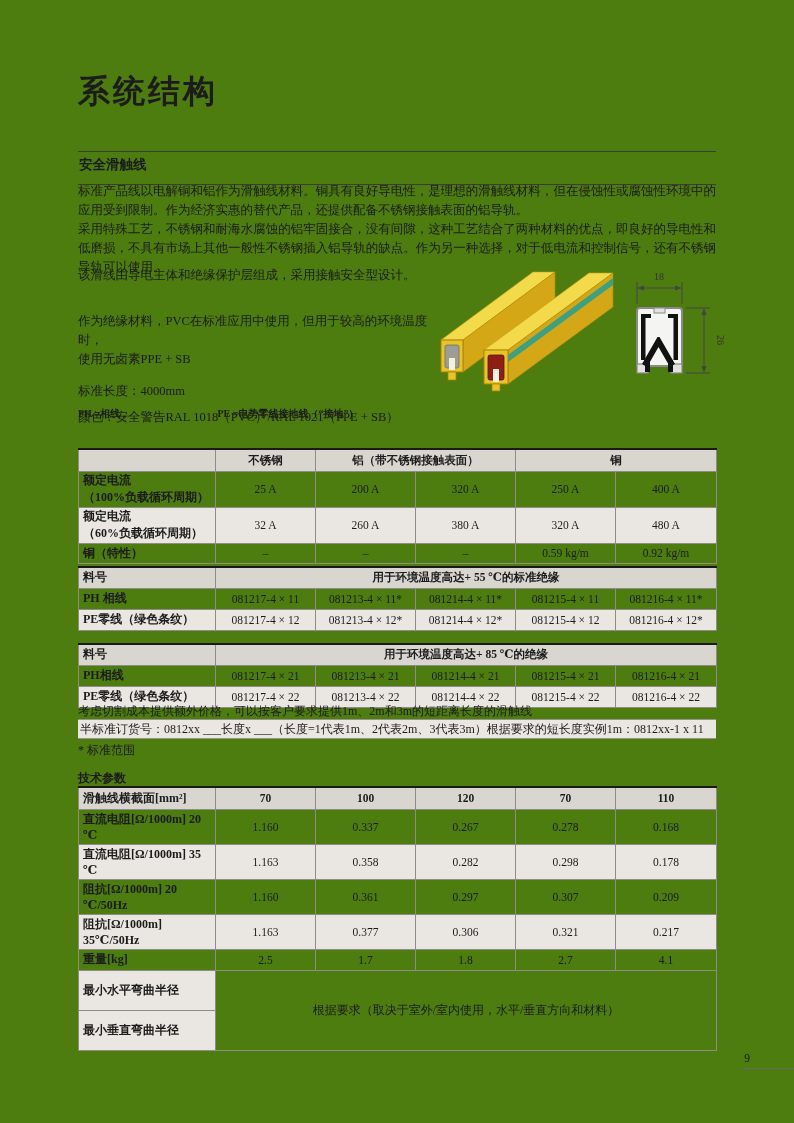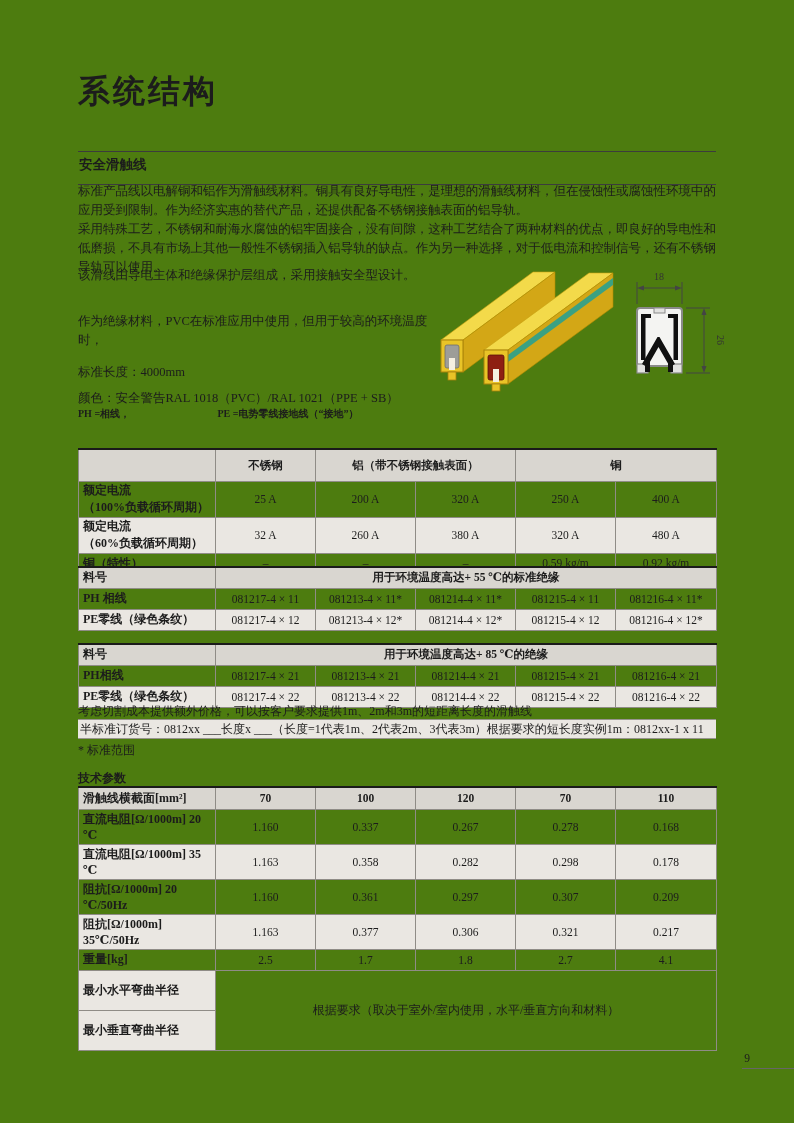--- a/index.html
+++ b/index.html
@@ -31,21 +31,21 @@
             font-size:11.5px;}
   table.tbl td{border:1px solid #8f8c86;padding:0 4px;vertical-align:middle;overflow:hidden;}
   table.tbl tr.topline td{border-top:2px solid #1a1a1a;}
   td.lbl{text-align:left;font-weight:bold;font-size:12px;padding-left:5px;}
   td.c{text-align:center;}
   .hdrbg{background:#d9d6d0;}
   .altbg{background:#eae7e2;}
   .sub{font-weight:bold;font-size:11.5px;}
 
   .t-ratings{top:448px;}
-  .t-ratings tr.h{height:32px;}
+  .t-ratings tr.h{height:22px;}
   .t-ratings tr.r2l{height:36px;}
   .t-ratings tr.r1l{height:20px;}
 
   .t-ins55{top:566px;}
   .t-ins85{top:643px;}
   .t-ins55 tr,.t-ins85 tr{height:21px;}
 
   .note-cutting{position:absolute;top:703px;left:0;width:638px;font-size:12px;}
   .band{position:absolute;top:719px;left:0;width:638px;box-sizing:border-box;font-size:12px;
         background:#eae7e2;border-top:1px solid #97948e;border-bottom:1px solid #97948e;
@@ -75,20 +75,21 @@
 
     <div class="intro">
       <p>标准产品线以电解铜和铝作为滑触线材料。铜具有良好导电性，是理想的滑触线材料，但在侵蚀性或腐蚀性环境中的应用受到限制。作为经济实惠的替代产品，还提供配备不锈钢接触表面的铝导轨。</p>
       <p>采用特殊工艺，不锈钢和耐海水腐蚀的铝牢固接合，没有间隙，这种工艺结合了两种材料的优点，即良好的导电性和低磨损，不具有市场上其他一般性不锈钢插入铝导轨的缺点。作为另一种选择，对于低电流和控制信号，还有不锈钢导轨可以使用。</p>
     </div>
 
     <div class="leftcol">
       <div class="blk1">该滑线由导电主体和绝缘保护层组成，采用接触安全型设计。</div>
       <div class="blk2">
         <div>作为绝缘材料，PVC在标准应用中使用，但用于较高的环境温度时，</div>
+        <div>使用无卤素PPE + SB</div>
       </div>
       <div class="blk3">标准长度：4000mm</div>
       <div>颜色：安全警告RAL 1018（PVC）/RAL 1021（PPE + SB）</div>
     </div>
 
     <svg class="photo" width="185" height="130" viewBox="0 0 185 130">
 
       <g>
         <polygon points="5,78 27,78 119,10 97,10" fill="#f3da4a" stroke="#c9a312" stroke-width="0.6"></polygon>
         <polygon points="27,78 27,110 119,42 119,10" fill="#d3a716" stroke="#b28c00" stroke-width="0.6"></polygon>

